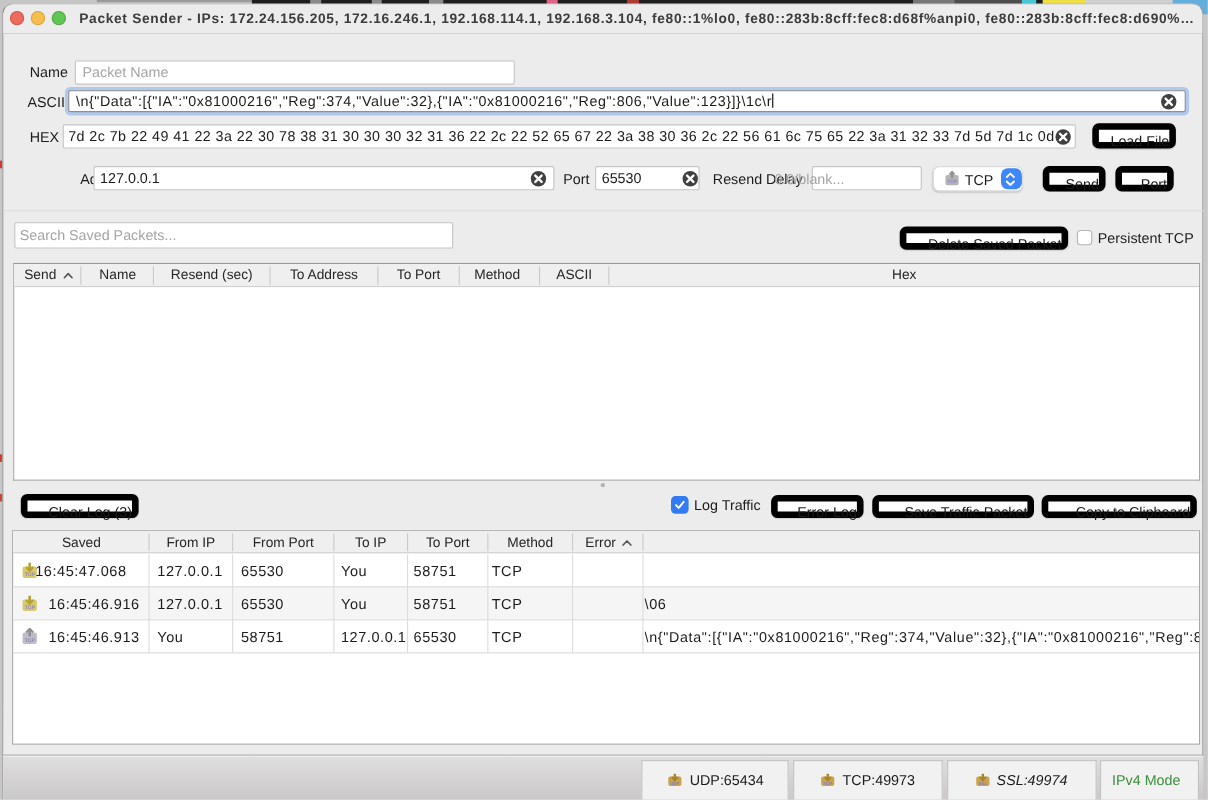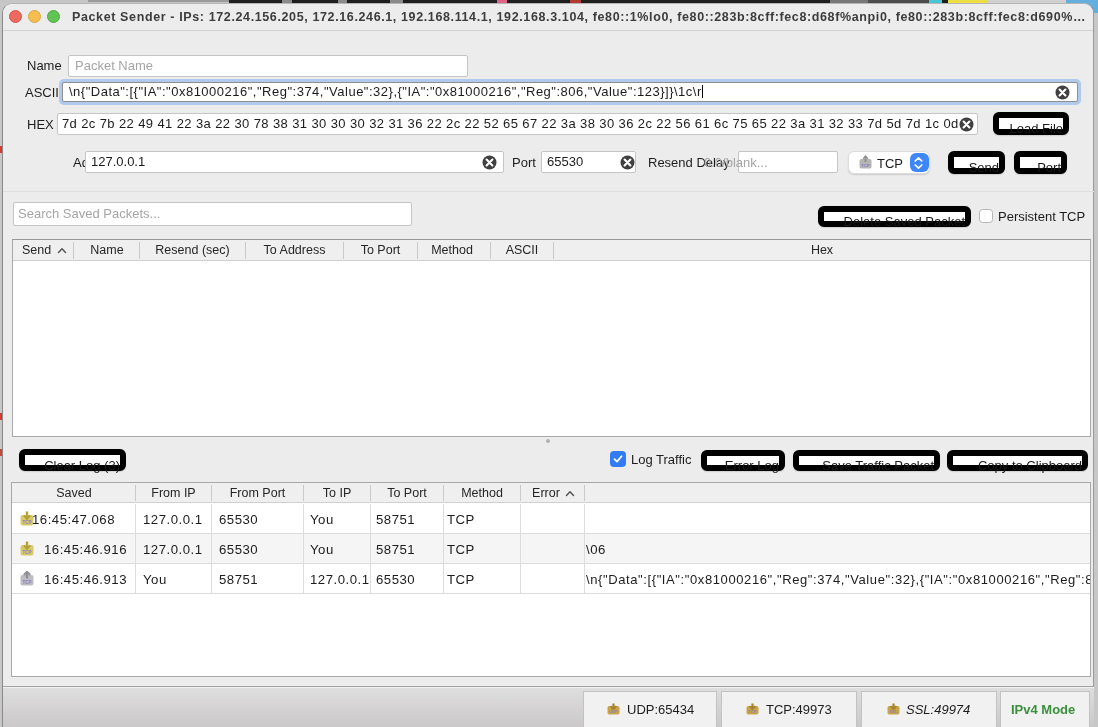--- a/index.html
+++ b/index.html
@@ -248,13 +248,13 @@
     <text x="6.5" y="10.3" font-family="Liberation Sans" font-size="4" font-weight="bold" fill="#8d7fc0" text-anchor="middle">TCP</text>
   </svg>
 <div class="abs lbl" style="left:766px;top:702px;">TCP:49973</div>
 <svg class="abs" style="left:887px;top:703px;width:13px;height:12px;" viewBox="0 0 13 12">
     <rect x="0.5" y="3" width="12" height="8.5" rx="1.8" fill="#c8a54a"></rect>
     <path d="M6.5 0.5 L6.5 6" stroke="#a5832f" stroke-width="2.2"></path>
     <path d="M3.6 3.2 L6.5 6.3 L9.4 3.2" fill="none" stroke="#a5832f" stroke-width="1.8"></path>
     <text x="6.5" y="10.3" font-family="Liberation Sans" font-size="4" font-weight="bold" fill="#8d7fc0" text-anchor="middle">SSL</text>
   </svg>
 <div class="abs lbl" style="left:906px;top:702px;font-style:italic;">SSL:49974</div>
-<div class="abs lbl" style="left:1011px;top:702px;color:#3a8f3c;font-weight:bold;">IPv4 Mode</div>
+<div class="abs lbl" style="left:1011px;top:702px;color:#3a8f3c;font-weight:normal;">IPv4 Mode</div>
 
 </body></html>

